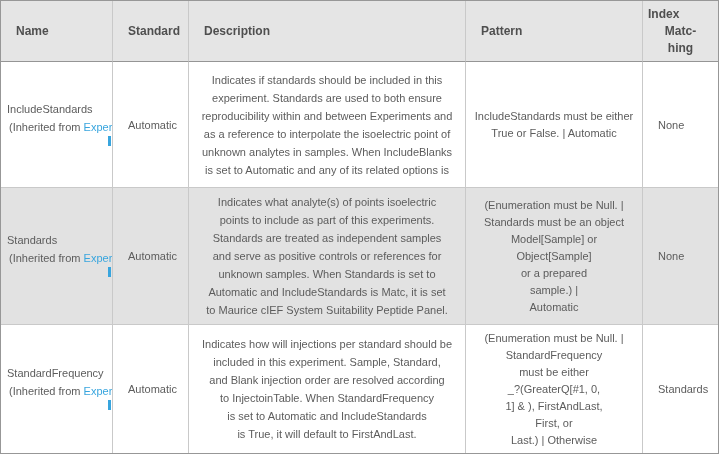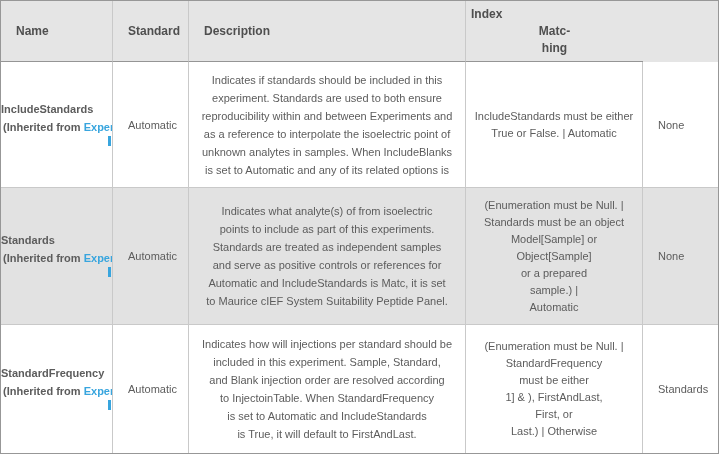--- a/index.html
+++ b/index.html
@@ -30,21 +30,21 @@
     border-bottom:1px solid #959595;
     font-weight:bold;color:#4f4f4f;font-size:12px;
   }
   .row.r3 .cell{border-bottom:none;}
   .pad-left{padding-left:15px;}
   .line{line-height:18px;text-align:center;}
   .pattern-cell .line{line-height:17px;}
   .header-label{display:block;}
   .index-header .line{line-height:17px;text-align:center;font-weight:bold;}
   .index-header .line:first-child{text-align:left;padding-left:5px;}
-  .name-cell{font-weight:bold;}
+  .name-cell{padding-left:6px;}
   .name-line{line-height:18px;white-space:nowrap;text-align:left;}
   .inherit-line{padding-left:2px;}
   .link{color:#38a5de;text-decoration:none;cursor:pointer;}
   .frag-line{text-align:right;line-height:14px;height:14px;padding-right:1px;}
   .frag{display:inline-block;width:3px;height:10px;background:#38a5de;vertical-align:top;}
   .single-line{text-align:left;line-height:16px;}
 </style>
 </head>
 <body>
 
@@ -52,20 +52,23 @@
 
   <div class="row header">
     <div class="cell pad-left">
       <span class="header-label">Name</span>
     </div>
     <div class="cell pad-left">
       <span class="header-label">Standard</span>
     </div>
     <div class="cell pad-left">
       <span class="header-label">Description</span>
+    </div>
+    <div class="cell pad-left">
+      <span class="header-label">Pattern</span>
     </div>
     <div class="cell index-header">
         <div class="line">Index</div>
         <div class="line">Matc-</div>
         <div class="line">hing</div>
       </div>
   </div>
 
   <div class="row r1">
     <div class="cell name-cell">
@@ -96,24 +99,25 @@
   <div class="row r2">
     <div class="cell name-cell">
       <div class="name-line">Standards</div>
       <div class="name-line inherit-line"><span>(Inherited from </span><a class="link">Experi</a></div>
       <div class="frag-line"><span class="frag"></span></div>
     </div>
     <div class="cell pad-left">
       <div class="single-line">Automatic</div>
     </div>
     <div class="cell">
-        <div class="line">Indicates what analyte(s) of from isoelectric</div>
+        <div class="line">Indicates what analyte(s) of points isoelectric</div>
         <div class="line">points to include as part of this experiments.</div>
         <div class="line">Standards are treated as independent samples</div>
         <div class="line">and serve as positive controls or references for</div>
+        <div class="line">unknown samples.  When Standards is set to</div>
         <div class="line">Automatic and IncludeStandards is Matc, it is set</div>
         <div class="line">to Maurice cIEF System Suitability Peptide Panel.</div>
       </div>
     <div class="cell pattern-cell">
         <div class="line">(Enumeration must be Null.  |</div>
         <div class="line">Standards must be an object</div>
         <div class="line">Model[Sample] or</div>
         <div class="line">Object[Sample]</div>
         <div class="line">or a prepared</div>
         <div class="line">sample.) |</div>
@@ -138,20 +142,21 @@
         <div class="line">included in this experiment. Sample, Standard,</div>
         <div class="line">and Blank injection order are resolved according</div>
         <div class="line">to InjectoinTable.  When StandardFrequency</div>
         <div class="line">is set to Automatic and IncludeStandards</div>
         <div class="line">is True, it will default to FirstAndLast.</div>
       </div>
     <div class="cell pattern-cell">
         <div class="line">(Enumeration must be Null.  |</div>
         <div class="line">StandardFrequency</div>
         <div class="line">must be either</div>
+        <div class="line">_?(GreaterQ[#1, 0,</div>
         <div class="line">1] &amp; ), FirstAndLast,</div>
         <div class="line">First, or</div>
         <div class="line">Last.) | Otherwise</div>
       </div>
     <div class="cell pad-left">
       <div class="single-line">Standards</div>
     </div>
   </div>
 
 </div>

